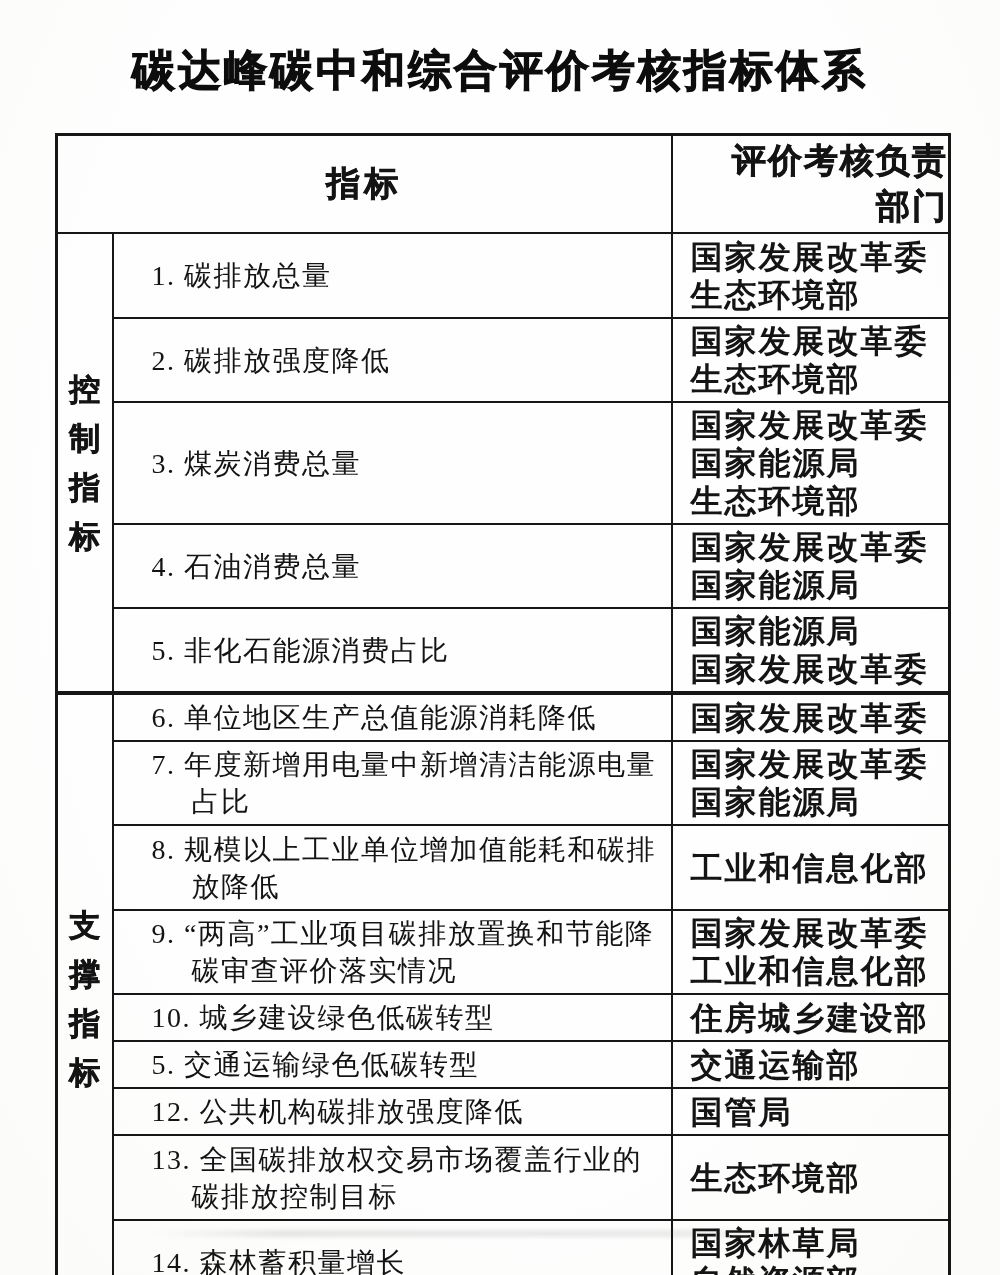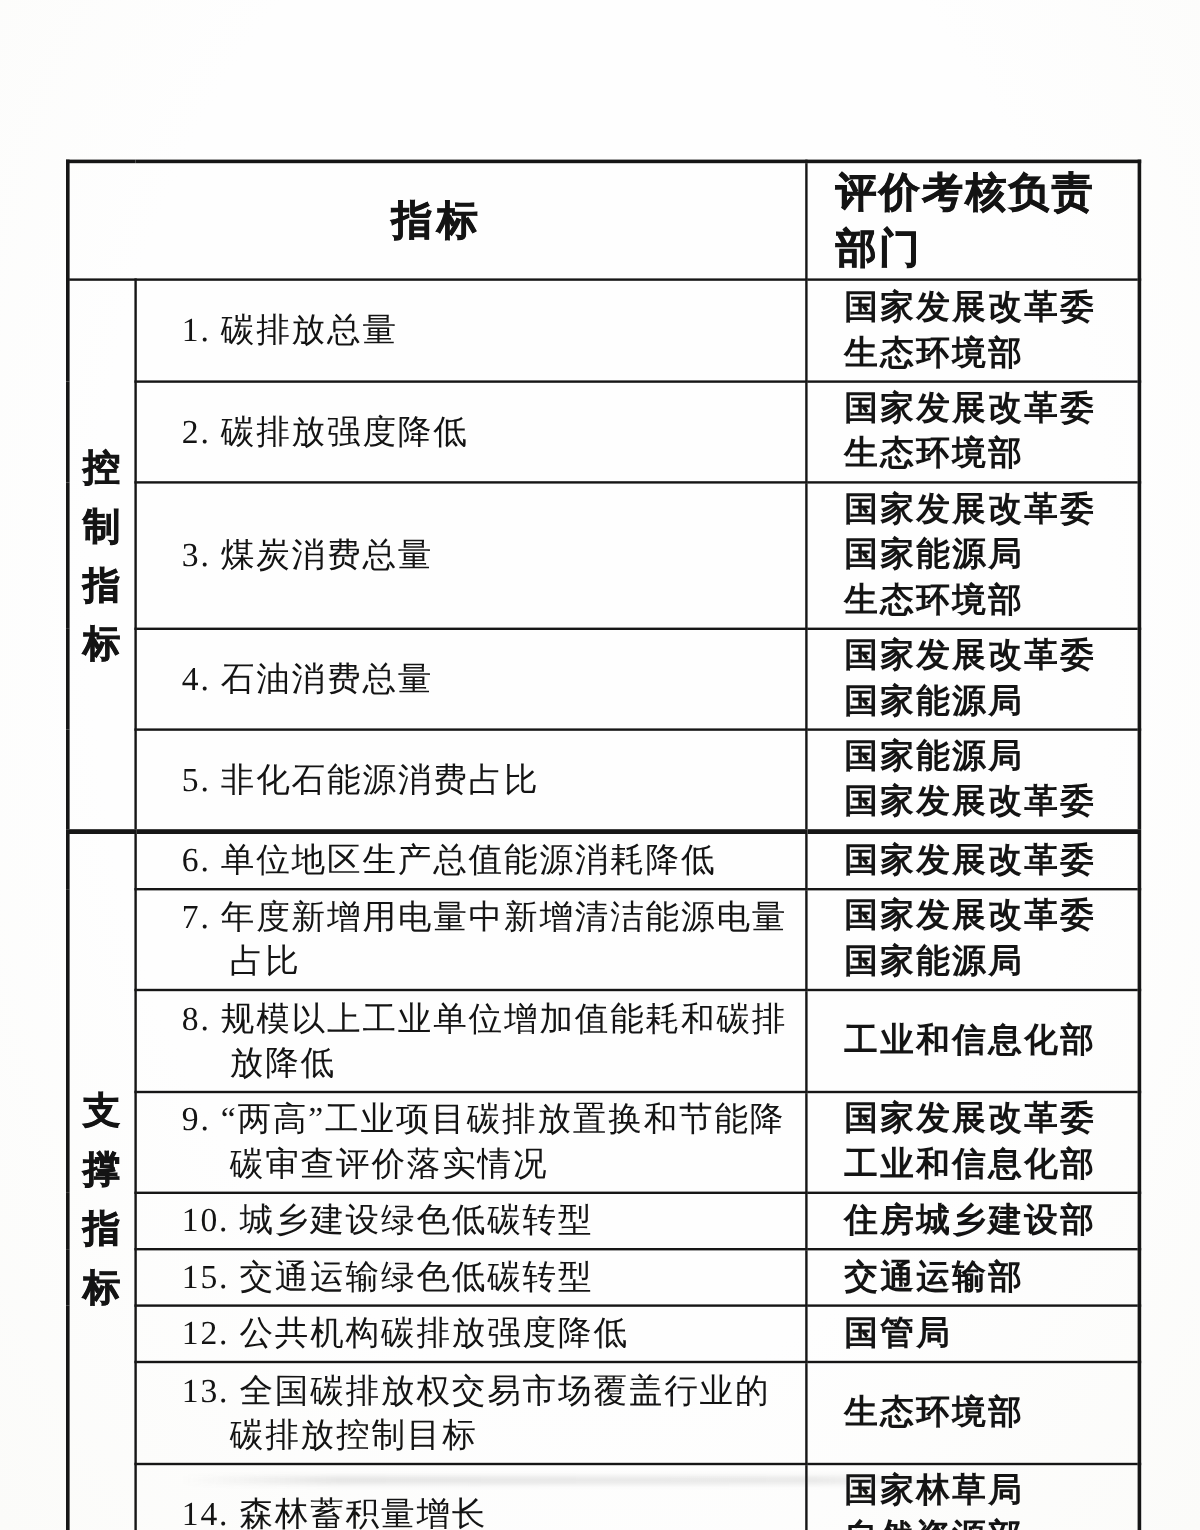--- a/index.html
+++ b/index.html
@@ -52,21 +52,21 @@
   th.hdr {
     font-size: 34px;
     font-weight: bold;
     letter-spacing: 4px;
     text-align: center;
     vertical-align: middle;
     padding: 2px 0;
     -webkit-text-stroke: 0.6px #141414;
   }
   th.hdr-dept {
-    text-align: left;
+    text-align: right;
     padding-left: 24px;
     letter-spacing: 2px;
   }
   td.group {
     font-size: 31px;
     font-weight: bold;
     text-align: center;
     vertical-align: middle;
     line-height: 49px;
     padding: 0 8px;
@@ -77,26 +77,26 @@
   td.ind {
     font-size: 28px;
     font-weight: 400;
     vertical-align: middle;
     letter-spacing: 1.5px;
     line-height: 37px;
     padding: 4px 8px 4px 78px;
     text-indent: -40px;
   }
   td.dept {
-    font-size: 28px;
+    font-size: 32px;
     font-weight: 600;
     vertical-align: middle;
     letter-spacing: 2px;
     line-height: 38px;
-    padding: 3px 4px 3px 31px;
+    padding: 3px 4px 3px 18px;
     white-space: pre-line;
   }
   tr.sep > td {
     border-top: 4px solid #161616;
   }
   .smudge-bottom {
     position: absolute;
     left: 150px;
     top: 1230px;
     width: 660px;
@@ -104,20 +104,21 @@
     background: linear-gradient(90deg, rgba(0,0,0,0) 0%, rgba(60,60,60,0.12) 20%, rgba(60,60,60,0.10) 80%, rgba(0,0,0,0) 100%);
     filter: blur(2px);
     border-radius: 4px;
   }
 </style>
 </head>
 <body>
 
 <div class="page">
 
+  <h1 class="title">碳达峰碳中和综合评价考核指标体系</h1>
 
   <table class="indicator-table">
     <colgroup>
       <col style="width:56px">
       <col style="width:559px">
       <col style="width:278px">
     </colgroup>
     <tbody>
       <tr style="height:44px">
         <th class="hdr" colspan="2">指标</th>
@@ -169,21 +170,21 @@
       <tr style="height:80px">
         <td class="ind">9. “两高”工业项目碳排放置换和节能降碳审查评价落实情况</td>
         <td class="dept">国家发展改革委
 工业和信息化部</td>
       </tr>
       <tr style="height:47px">
         <td class="ind">10. 城乡建设绿色低碳转型</td>
         <td class="dept">住房城乡建设部</td>
       </tr>
       <tr style="height:45px">
-        <td class="ind">15. 交通运输绿色低碳转型</td>
+        <td class="ind">5. 交通运输绿色低碳转型</td>
         <td class="dept">交通运输部</td>
       </tr>
       <tr style="height:45px">
         <td class="ind">12. 公共机构碳排放强度降低</td>
         <td class="dept">国管局</td>
       </tr>
       <tr style="height:85px">
         <td class="ind">13. 全国碳排放权交易市场覆盖行业的碳排放控制目标</td>
         <td class="dept">生态环境部</td>
       </tr>

